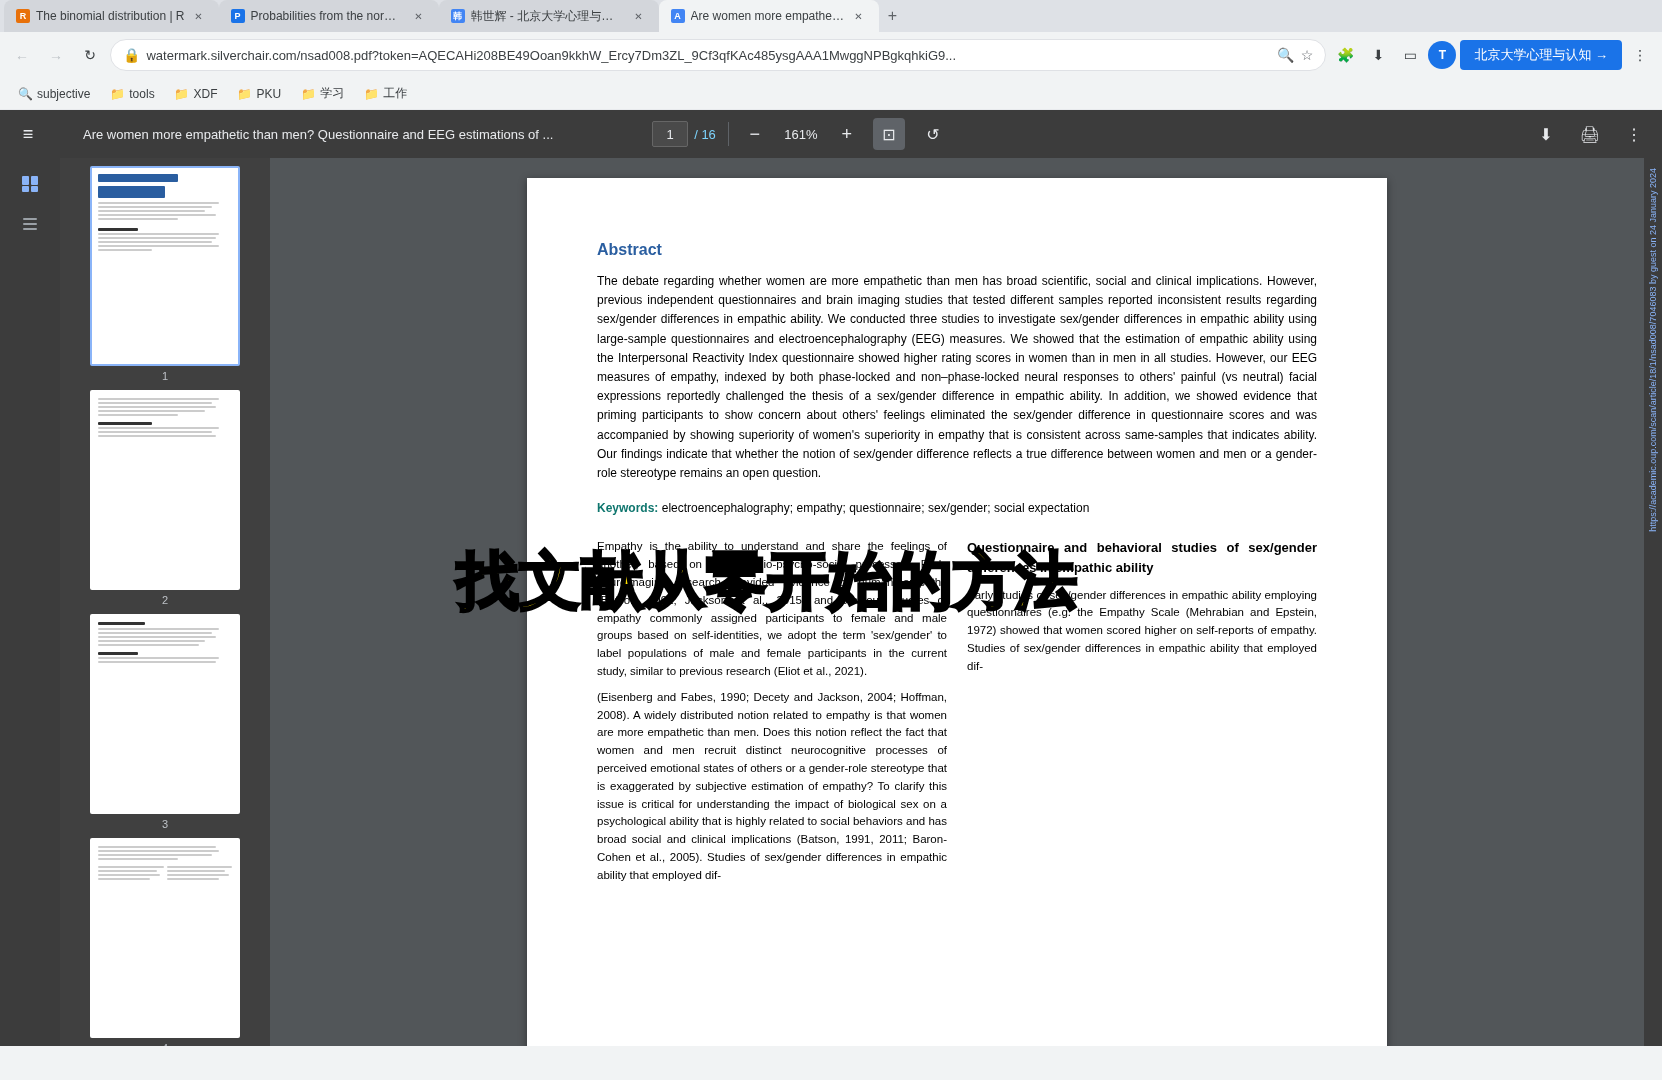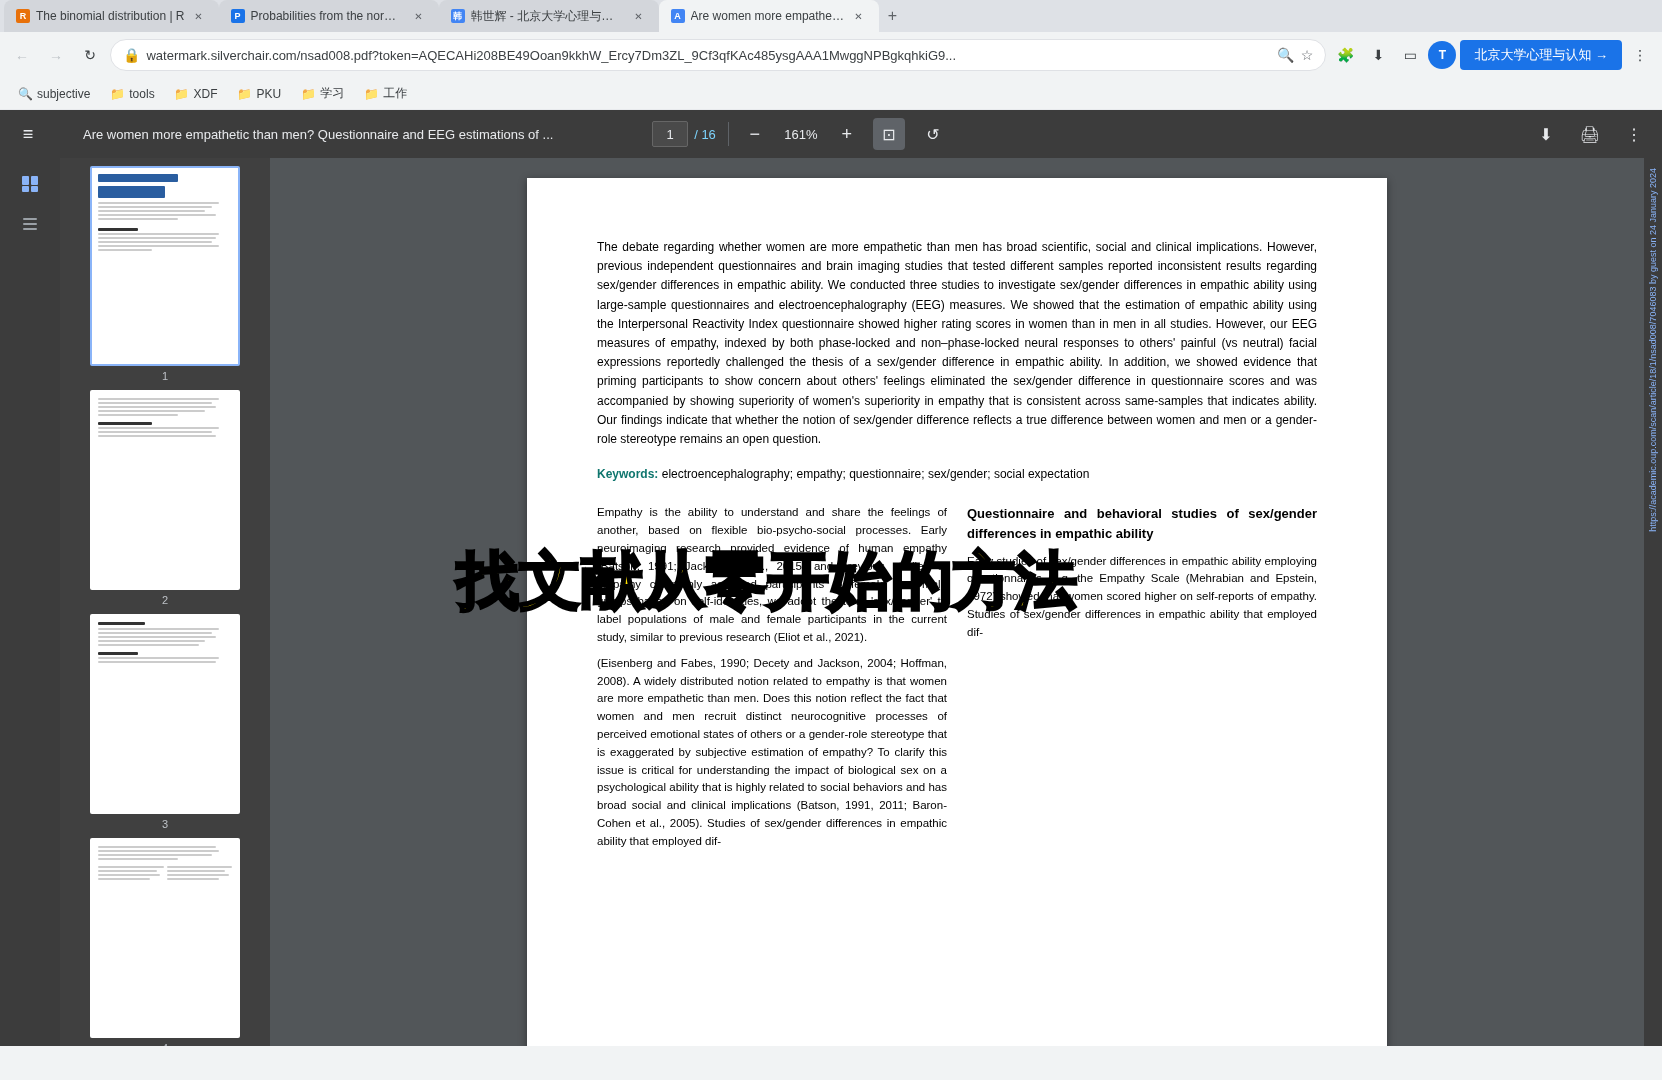--- a/index.html
+++ b/index.html
@@ -633,20 +633,21 @@
             </div>
           </div>
         </div>
         <span class="thumbnail-num">4</span>
       </div>
     </div>
 
     <div class="pdf-main">
       <div class="pdf-page" style="position:relative;">
 
+        <div class="pdf-abstract-title">Abstract</div>
         <p class="pdf-abstract-text">The debate regarding whether women are more empathetic than men has broad scientific, social and clinical implications. However, previous independent questionnaires and brain imaging studies that tested different samples reported inconsistent results regarding sex/gender differences in empathic ability. We conducted three studies to investigate sex/gender differences in empathic ability using large-sample questionnaires and electroencephalography (EEG) measures. We showed that the estimation of empathic ability using the Interpersonal Reactivity Index questionnaire showed higher rating scores in women than in men in all studies. However, our EEG measures of empathy, indexed by both phase-locked and non–phase-locked neural responses to others' painful (vs neutral) facial expressions reportedly challenged the thesis of a sex/gender difference in empathic ability. In addition, we showed evidence that priming participants to show concern about others' feelings eliminated the sex/gender difference in questionnaire scores and was accompanied by showing superiority of women's superiority in empathy that is consistent across same-samples that indicates ability. Our findings indicate that whether the notion of sex/gender difference reflects a true difference between women and men or a gender-role stereotype remains an open question.</p>
         <p class="pdf-keywords">
           <span class="pdf-keywords-label">Keywords:</span>
           <span>electroencephalography; empathy; questionnaire; sex/gender; social expectation</span>
         </p>
 
         <div class="pdf-two-col">
           <div>
             <p style="margin-bottom:8px;">
               Empathy is the ability to understand and share the feelings of another, based on flexible bio-psycho-social processes. Early neuroimaging research provided evidence of human empathy (Batson, 1991; Jackson et al., 2015) and previous studies of empathy commonly assigned participants to female and male groups based on self-identities, we adopt the term 'sex/gender' to label populations of male and female participants in the current study, similar to previous research (Eliot et al., 2021).

